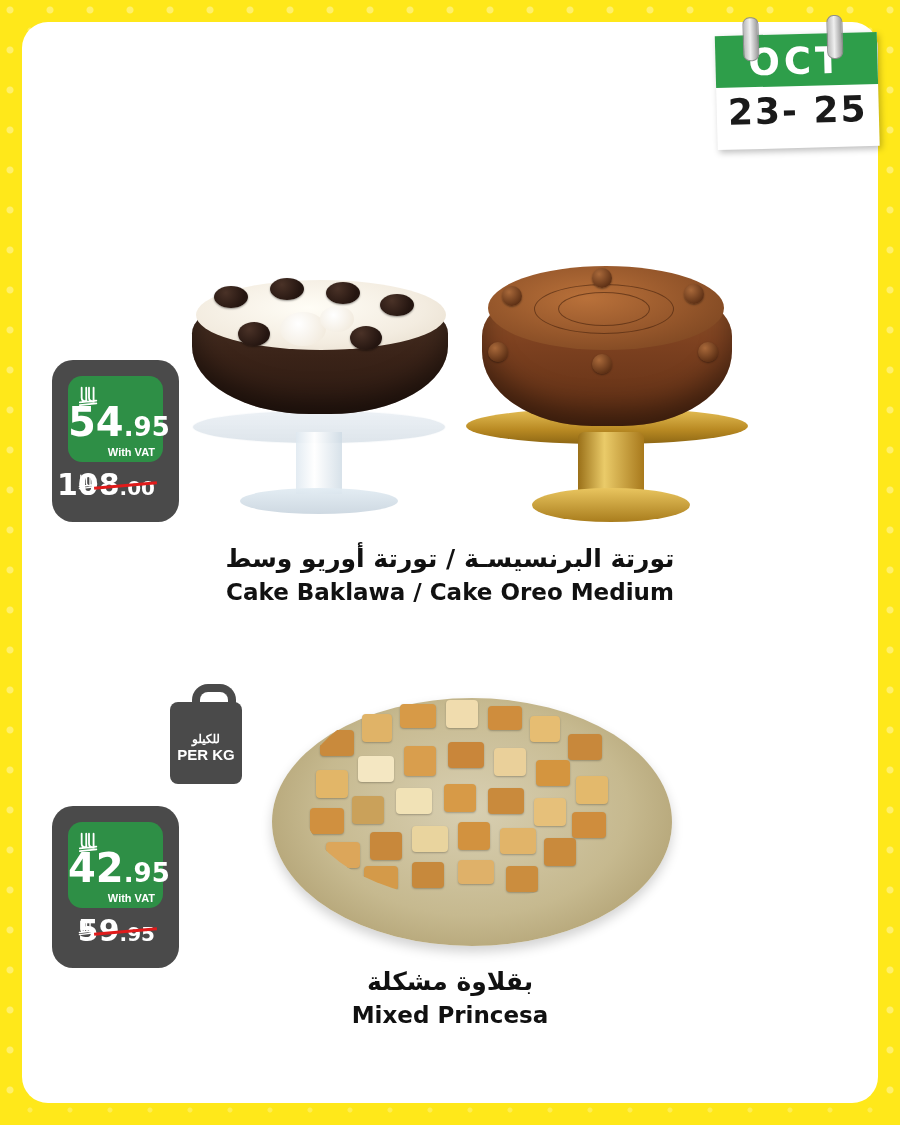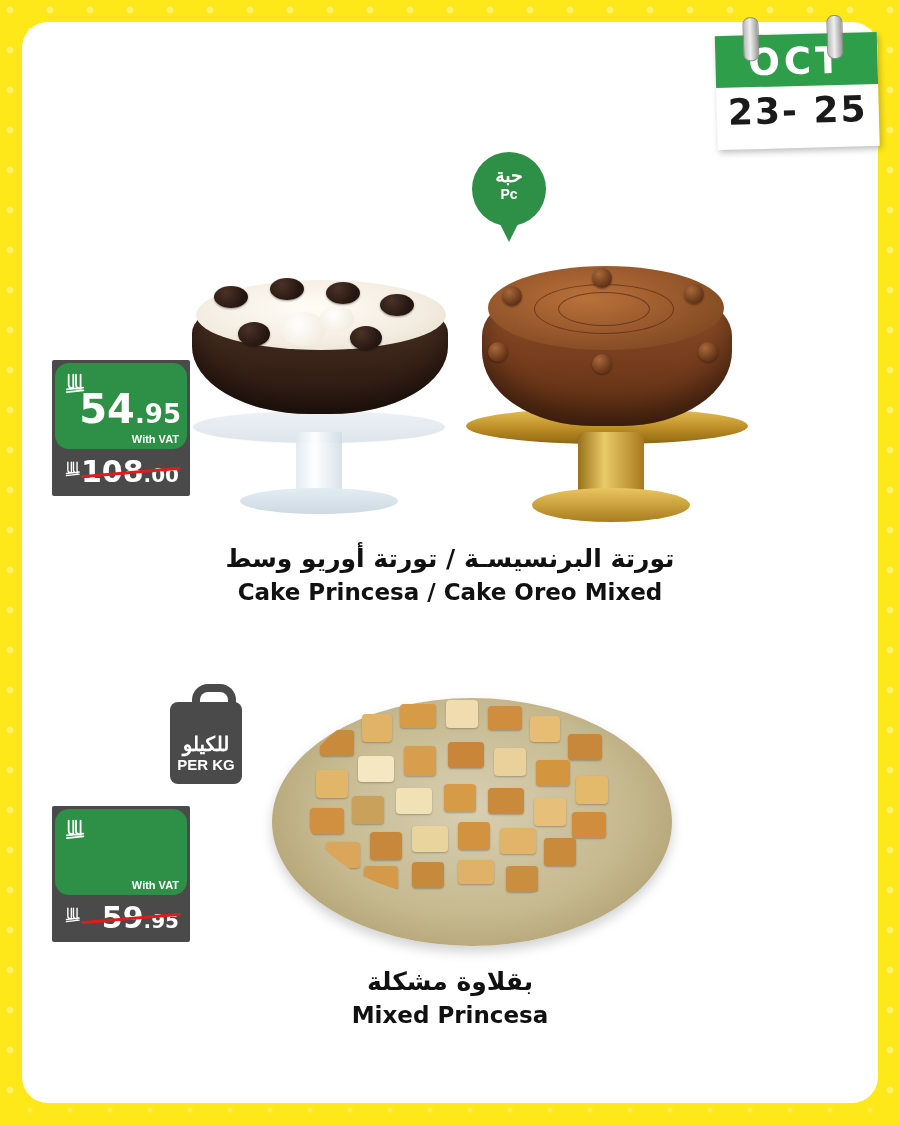--- a/index.html
+++ b/index.html
@@ -204,25 +204,25 @@
   }
   .piece {
     position: absolute;
     border-radius: 4px;
     box-shadow: 0 1px 2px rgba(0,0,0,.25);
   }
 
   
   .price-tag {
     position: absolute;
-    width: 138px;
+    width: 127px;
     background: #4a4a4a;
-    border-radius: 2px;
+    border-radius: 21px;
     z-index: 30;
-    padding: 3px;
+    padding: 16px;
     overflow: hidden;
   }
   .price-main {
     background: #2e8f46;
     border-radius: 14px;
     padding: 10px 8px 6px 8px;
     position: relative;
     height: 86px;
   }
   .riyal {
@@ -307,21 +307,21 @@
   }
   .kg-tag:before {
     content: "";
     position: absolute;
     left: 22px; top: -18px;
     width: 28px; height: 34px;
     border: 8px solid #4a4a4a;
     border-bottom: none;
     border-radius: 16px 16px 0 0;
   }
-  .kg-ar { font-size: 20px; font-weight: bold; line-height: 1.2; }
+  .kg-ar { font-size: 12px; font-weight: bold; line-height: 1.2; }
   .kg-en { font-size: 15px; font-weight: bold; line-height: 1.2; }
 
   
   .caption { position: absolute; left: 0; width: 856px; text-align: center; }
   .cap-ar {
     font-size: 25px; font-weight: bold; color: #111;
     direction: rtl;
     font-family: "DejaVu Sans", sans-serif;
   }
   .cap-en {
@@ -332,24 +332,20 @@
 </style>
 </head>
 <body>
 
 <div class="bg-pattern"></div>
 
 <div class="card">
 
   <div class="product p1">
 
-    <div class="unit-bubble" style="left:450px; top:20px;">
-      <div class="unit-ar">حبة</div>
-      <div class="unit-en">Pc</div>
-    </div>
 
     <div class="cake-scene">
 
       <div class="oreo-stand">
         <div class="glass-stand">
           <div class="glass-plate"></div>
           <div class="glass-stem"></div>
           <div class="glass-foot"></div>
         </div>
         <div class="oreo-cake"></div>
@@ -397,21 +393,21 @@
         </svg>
         <div class="old-num">
           <span class="old-int">108</span><span class="old-dec">.00</span>
         </div>
         <div class="strike"></div>
       </div>
     </div>
 
     <div class="caption" style="top:412px;">
       <div class="cap-ar">تورتة البرنسيسـة / تورتة أوريو وسط</div>
-      <div class="cap-en">Cake Princesa / Cake Oreo Mixed</div>
+      <div class="cap-en">Cake Baklawa / Cake Oreo Medium</div>
     </div>
   </div>
 
   <div class="product p2">
 
     <div class="kg-tag" style="left:148px; top:60px;">
       <div class="kg-ar">للكيلو</div>
       <div class="kg-en">PER KG</div>
     </div>
 
@@ -450,20 +446,23 @@
         <div class="piece" style="left:158px; top:170px; width:36px; height:24px; background:#dfb169;"></div>
         <div class="piece" style="left:206px; top:176px; width:32px; height:26px; background:#cb8d3e;"></div>
       </div>
     </div>
 
     <div class="price-tag" style="left:30px; top:164px;">
       <div class="price-main">
         <svg class="riyal" viewBox="0 0 24 24">
           <path d="M4 3 L4 14 Q4 18 9 18 L9 3 M12 3 L12 14 Q12 18 17 18 L17 3 M2 19 L20 17 M2 22 L20 20" stroke="#ffffff" stroke-width="2" fill="none" stroke-linecap="round"></path>
         </svg>
+        <div class="price-num">
+          <span class="price-int">42</span><span class="price-dec">.95</span>
+        </div>
         <div class="with-vat">With VAT</div>
       </div>
       <div class="old-price">
         <svg class="old-riyal" viewBox="0 0 24 24">
           <path d="M4 3 L4 14 Q4 18 9 18 L9 3 M12 3 L12 14 Q12 18 17 18 L17 3 M2 19 L20 17 M2 22 L20 20" stroke="#ffffff" stroke-width="2" fill="none" stroke-linecap="round"></path>
         </svg>
         <div class="old-num">
           <span class="old-int">59</span><span class="old-dec">.95</span>
         </div>
         <div class="strike"></div>

